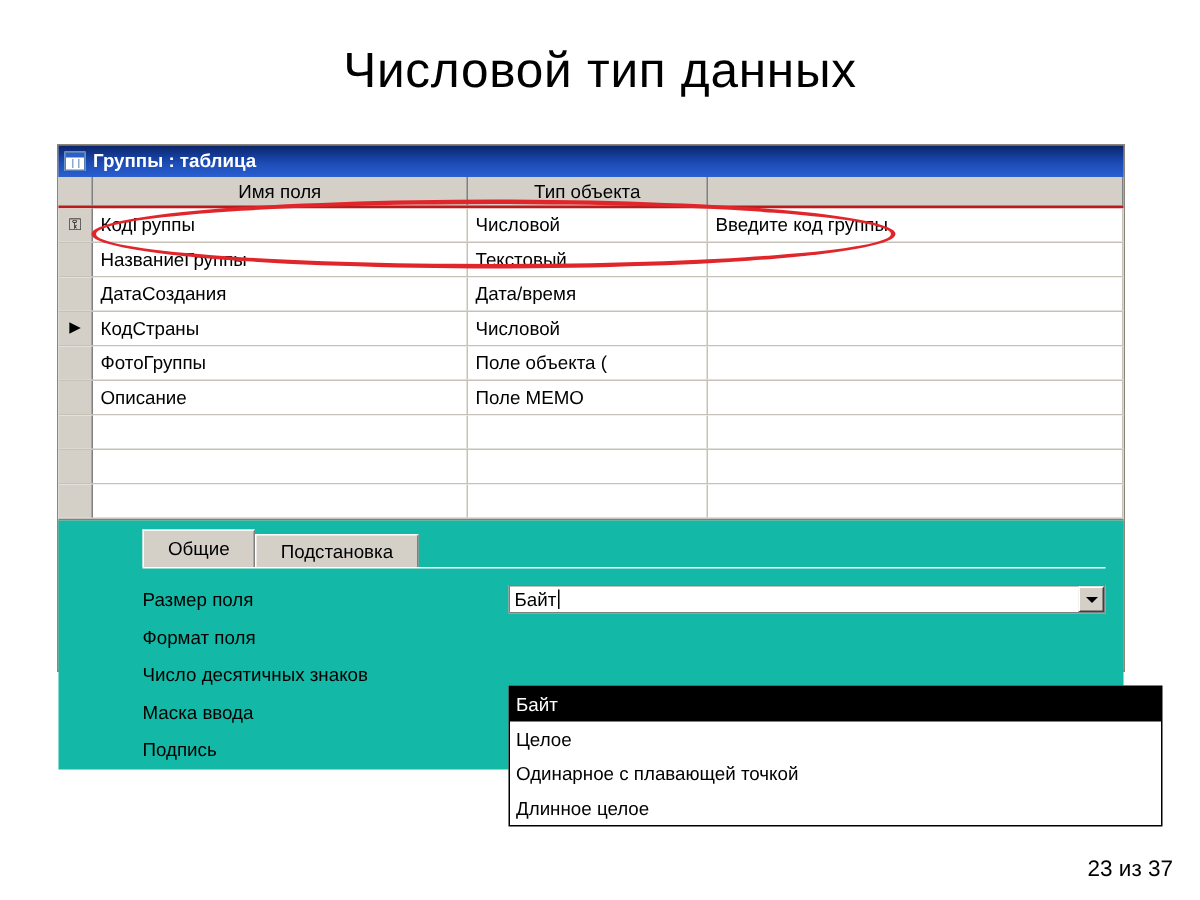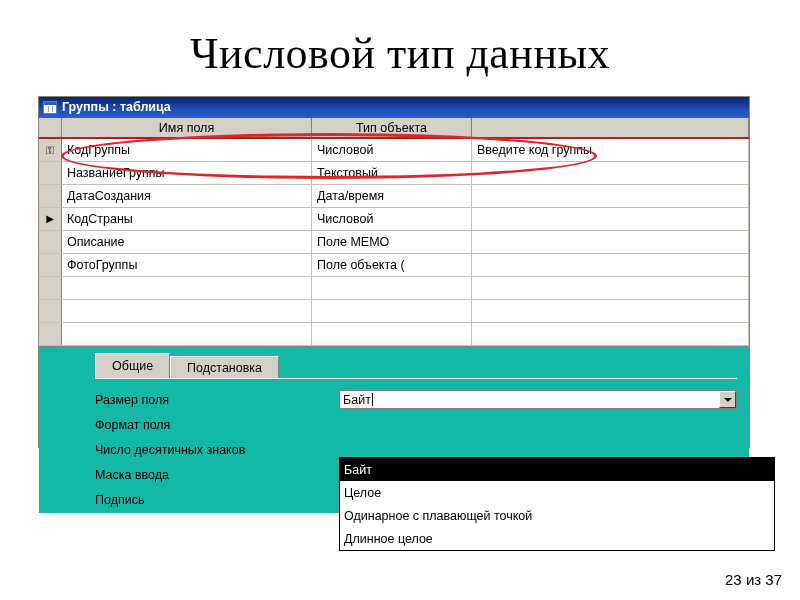--- a/index.html
+++ b/index.html
@@ -15,24 +15,23 @@
     position: relative;
   }
 
   
   .slide-title {
     position: absolute;
     top: 28px;
     left: 0;
     width: 800px;
     text-align: center;
-    font-size: 44px;
+    font-size: 33px;
     color: #000000;
     letter-spacing: 0.5px;
-    font-family: Liberation Serif, serif;
   }
 
   
   .access-window {
     position: absolute;
     left: 38px;
     top: 96px;
     width: 712px;
     height: 352px;
     background: #d4d0c8;
@@ -348,29 +347,29 @@
       <div class="cell col-sel">
           <span class="arrow-marker">▶</span>
         </div>
       <div class="cell col-name">КодСтраны</div>
       <div class="cell col-type">Числовой</div>
       <div class="cell col-desc"></div>
     </div>
 
     <div class="grid-row">
       <div class="cell col-sel"></div>
+      <div class="cell col-name">ФотоГруппы</div>
+      <div class="cell col-type">Поле объекта (</div>
+      <div class="cell col-desc"></div>
+    </div>
+
+    <div class="grid-row">
+      <div class="cell col-sel"></div>
       <div class="cell col-name">Описание</div>
       <div class="cell col-type">Поле MEMO</div>
-      <div class="cell col-desc"></div>
-    </div>
-
-    <div class="grid-row">
-      <div class="cell col-sel"></div>
-      <div class="cell col-name">ФотоГруппы</div>
-      <div class="cell col-type">Поле объекта (</div>
       <div class="cell col-desc"></div>
     </div>
 
     <div class="grid-row">
       <div class="cell col-sel"></div>
       <div class="cell col-name"></div>
       <div class="cell col-type"></div>
       <div class="cell col-desc"></div>
     </div>
 

